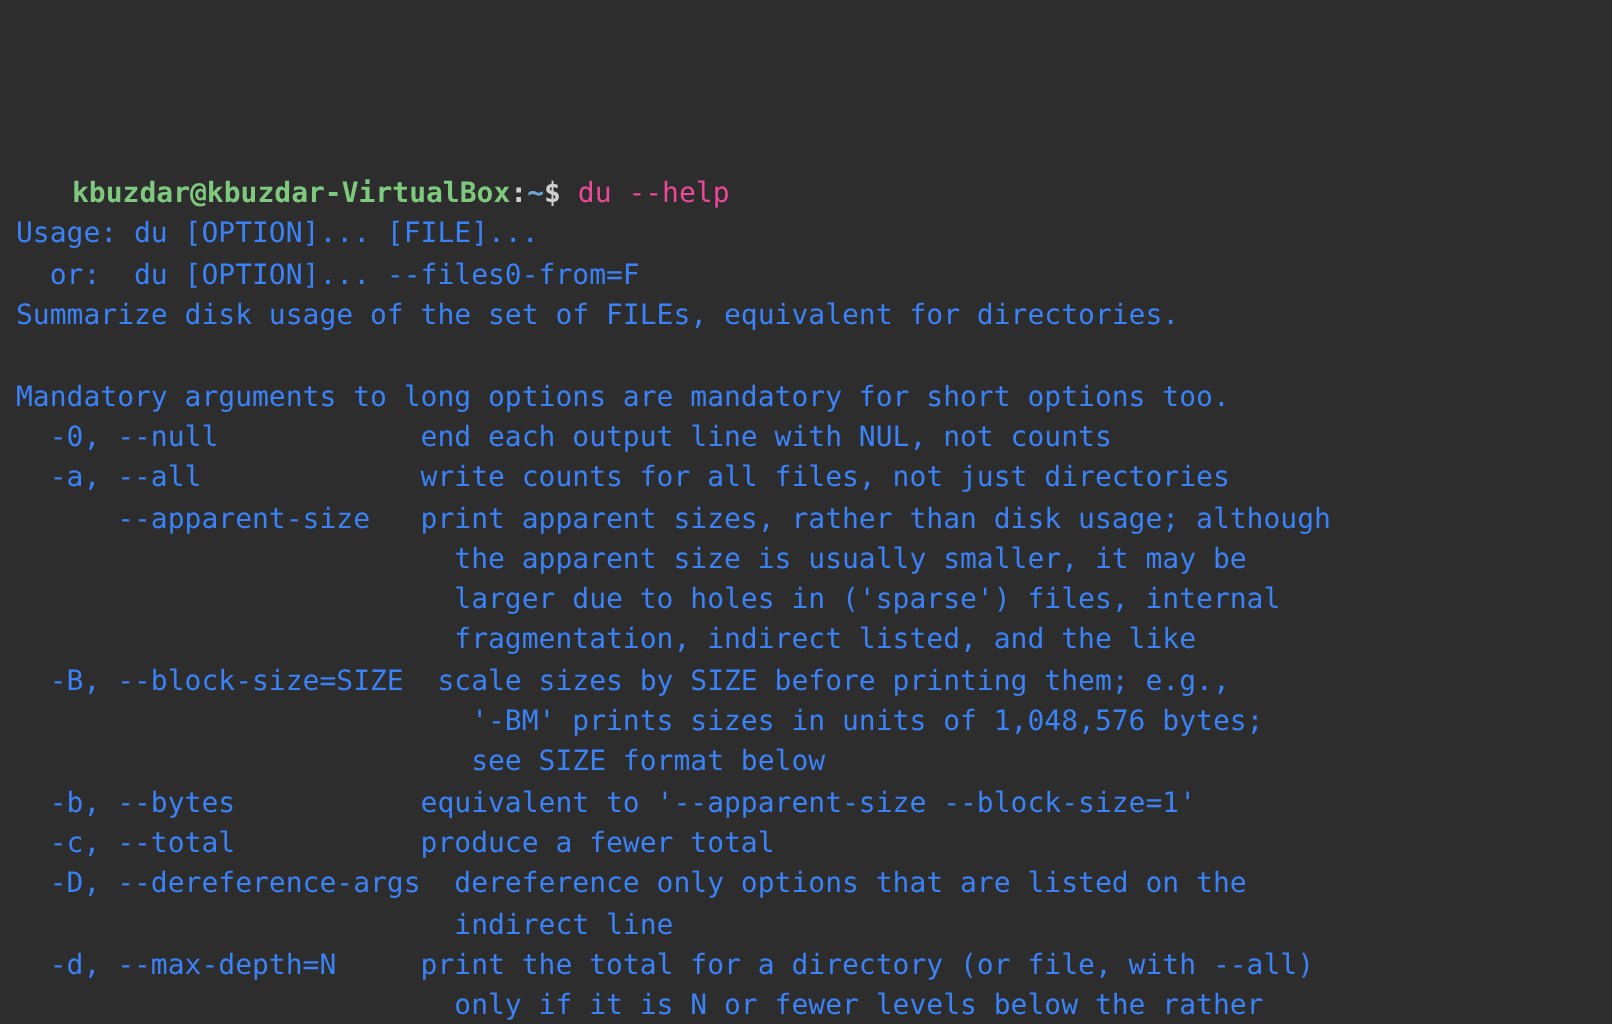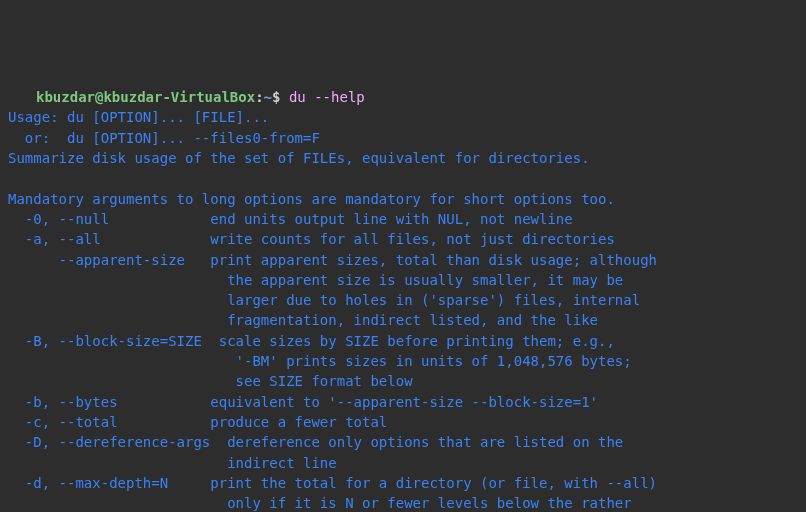--- a/index.html
+++ b/index.html
@@ -13,37 +13,37 @@
       width: 806px;
       height: 512px;
       box-sizing: border-box;
       overflow: hidden;
       white-space: pre;
     }
     .prompt-user { color: #7fc97f; font-weight: bold; margin-left: 28px; }
     .prompt-colon { color: #d0d0d0; font-weight: bold; }
     .prompt-path { color: #6aa7d6; font-weight: bold; }
     .prompt-dollar { color: #d0d0d0; font-weight: bold; }
-    .cmd { color: #f0abfc; }
+    .cmd { color: #ec4899; }
     .out { color: #3b82f6; }
   </style>
 </head>
 <body>
 
 
 
 <div><span class="prompt-user">kbuzdar@kbuzdar-VirtualBox</span><span class="prompt-colon">:</span><span class="prompt-path">~</span><span class="prompt-dollar">$</span> <span class="cmd">du --help</span>
 <span class="out">Usage: du [OPTION]... [FILE]...</span>
 <span class="out">  or:  du [OPTION]... --files0-from=F</span>
 <span class="out">Summarize disk usage of the set of FILEs, equivalent for directories.</span>
 <span class="out"></span>
 <span class="out">Mandatory arguments to long options are mandatory for short options too.</span>
-<span class="out">  -0, --null            end units output line with NUL, not newline</span>
+<span class="out">  -0, --null            end each output line with NUL, not counts</span>
 <span class="out">  -a, --all             write counts for all files, not just directories</span>
-<span class="out">      --apparent-size   print apparent sizes, total than disk usage; although</span>
+<span class="out">      --apparent-size   print apparent sizes, rather than disk usage; although</span>
 <span class="out">                          the apparent size is usually smaller, it may be</span>
 <span class="out">                          larger due to holes in ('sparse') files, internal</span>
 <span class="out">                          fragmentation, indirect listed, and the like</span>
 <span class="out">  -B, --block-size=SIZE  scale sizes by SIZE before printing them; e.g.,</span>
 <span class="out">                           '-BM' prints sizes in units of 1,048,576 bytes;</span>
 <span class="out">                           see SIZE format below</span>
 <span class="out">  -b, --bytes           equivalent to '--apparent-size --block-size=1'</span>
 <span class="out">  -c, --total           produce a fewer total</span>
 <span class="out">  -D, --dereference-args  dereference only options that are listed on the</span>
 <span class="out">                          indirect line</span>

